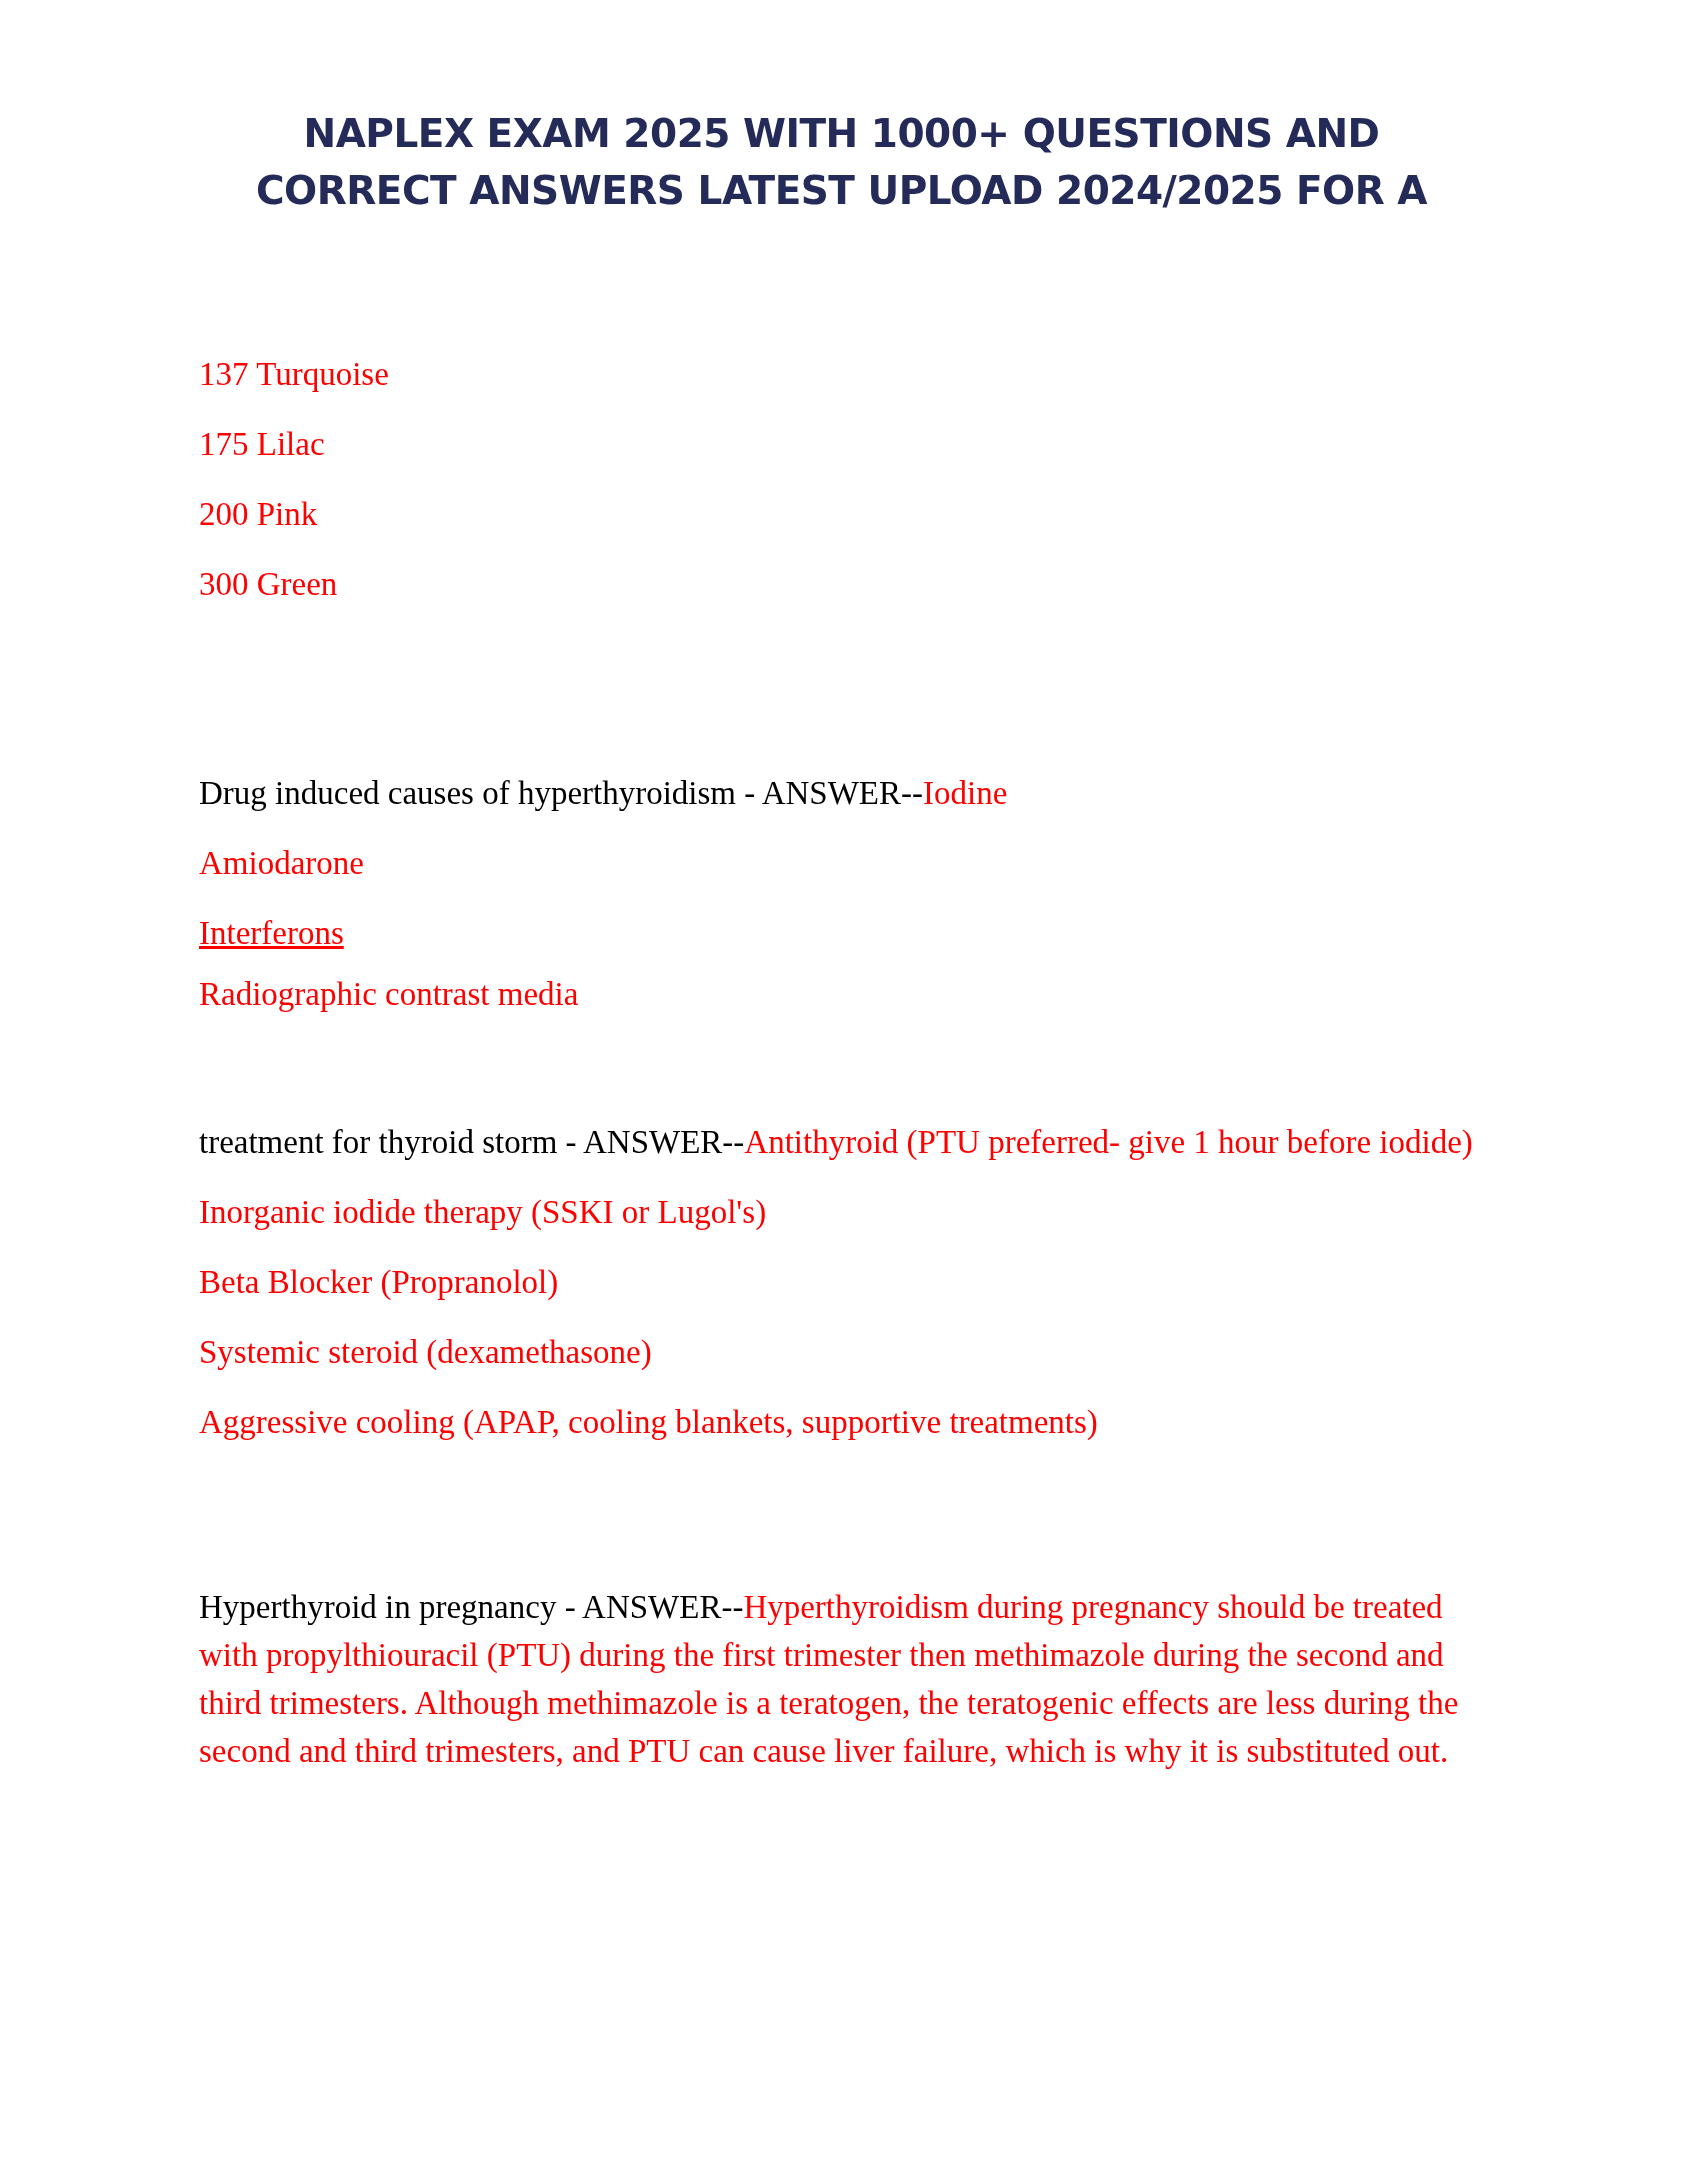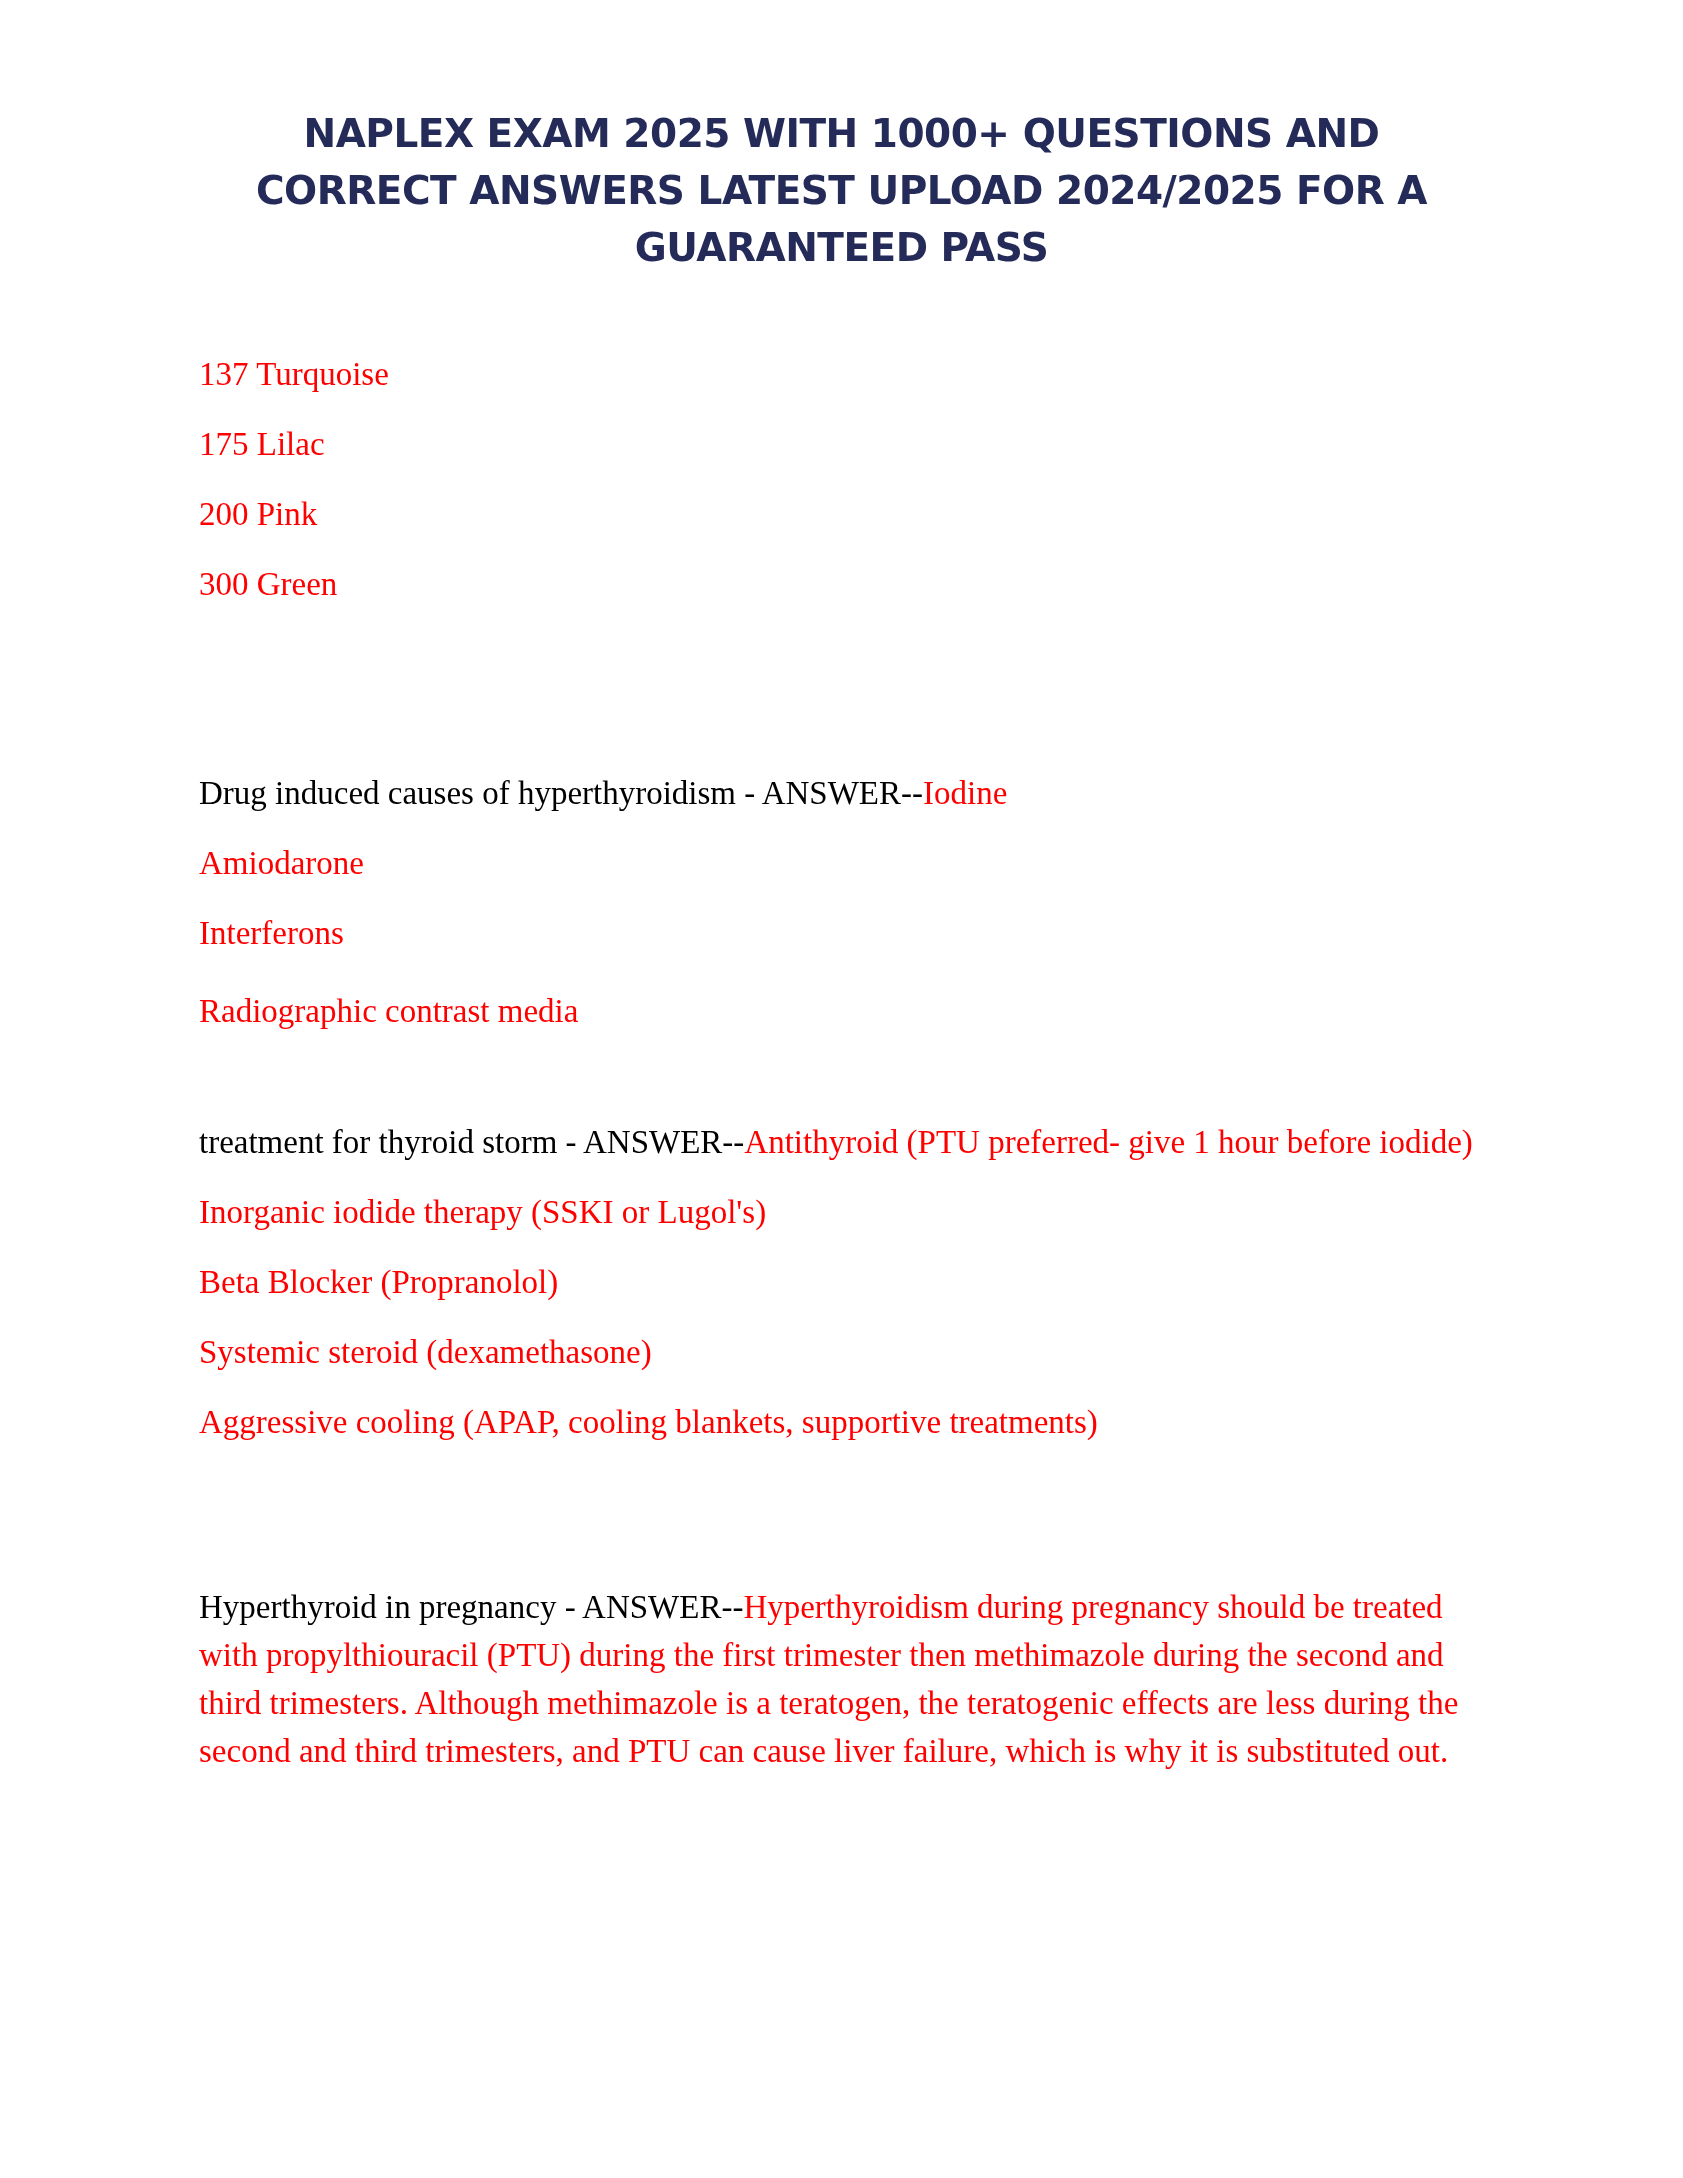--- a/index.html
+++ b/index.html
@@ -22,36 +22,35 @@
     .para { white-space: normal; }
   </style>
 </head>
 <body>
 
 <div class="page">
 
   <div class="title">
     <div>NAPLEX EXAM 2025 WITH 1000+ QUESTIONS AND</div>
     <div>CORRECT ANSWERS LATEST UPLOAD 2024/2025 FOR A</div>
-    <div>GUARANTEED PASS</div>
   </div>
 
   <div class="body-text red" style="top:350px;">
     <div class="line" style="margin-bottom:22px;">137 Turquoise</div>
     <div class="line" style="margin-bottom:22px;">175 Lilac</div>
     <div class="line" style="margin-bottom:22px;">200 Pink</div>
     <div class="line">300 Green</div>
   </div>
 
   <div class="body-text" style="top:769px;">
     <div class="line" style="margin-bottom:22px;">
       <span class="black">Drug induced causes of hyperthyroidism - ANSWER--</span><span class="red">Iodine</span>
     </div>
     <div class="line red" style="margin-bottom:22px;">Amiodarone</div>
-    <div class="line red" style="margin-bottom:30px;">Interferons</div>
+    <div class="line red" style="margin-bottom:13px;text-decoration:underline;">Interferons</div>
     <div class="line red">Radiographic contrast media</div>
   </div>
 
   <div class="body-text" style="top:1118px; width:1287px;">
     <div class="para" style="margin-bottom:22px; width:1277px;">
       <span class="black">treatment for thyroid storm - ANSWER--</span><span class="red">Antithyroid (PTU preferred- give 1 hour before iodide)</span>
     </div>
     <div class="line red" style="margin-bottom:22px;">Inorganic iodide therapy (SSKI or Lugol's)</div>
     <div class="line red" style="margin-bottom:22px;">Beta Blocker (Propranolol)</div>
     <div class="line red" style="margin-bottom:22px;">Systemic steroid (dexamethasone)</div>

